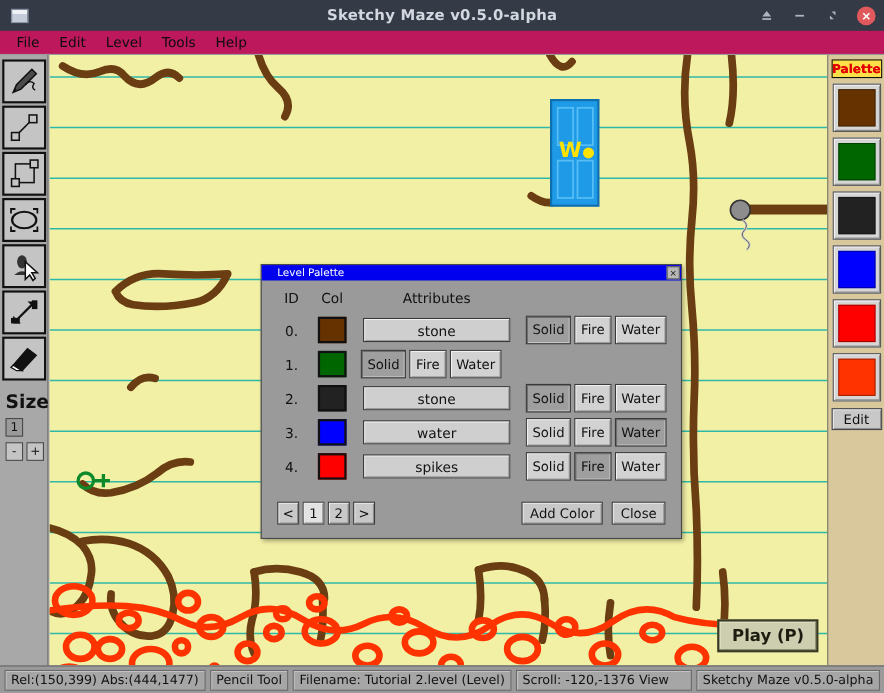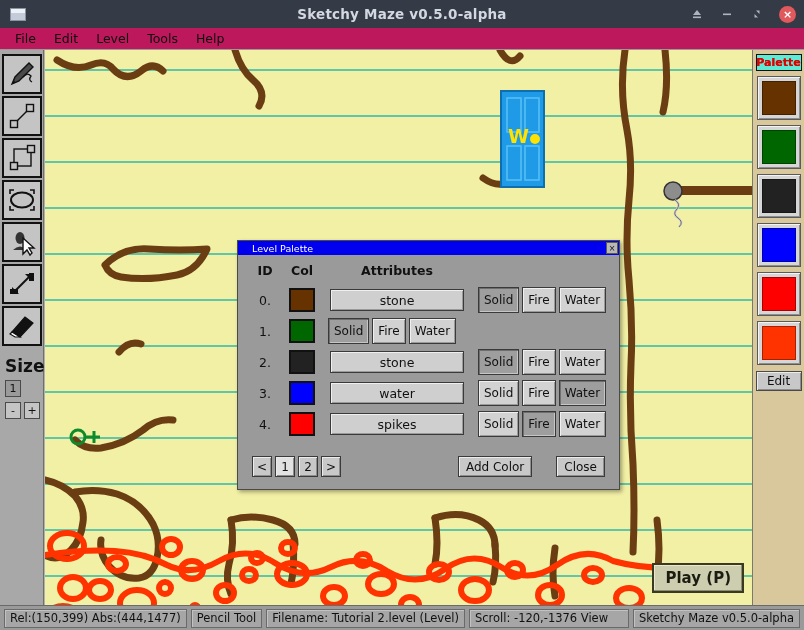--- a/index.html
+++ b/index.html
@@ -131,21 +131,21 @@
   .palettebar {
     position: absolute; right: 0; top: 0;
     width: 52px; height: 555px;
     background: #d8c89c;
     border-left: 1px solid #7a7a6a;
     padding: 4px 0 0 0;
     display: flex; flex-direction: column; align-items: center;
   }
   .pal-header {
     width: 46px; height: 17px;
-    background: #5eead4; border: 1px solid #111;
+    background: #fde047; border: 1px solid #111;
     color: #e00000; font-size: 11px; font-weight: bold;
     display: flex; align-items: center; justify-content: center;
     text-shadow: 0 0 0 #e00000;
   }
   .swatch-wrap {
     margin-top: 5px;
     width: 44px; height: 44px;
     background: #d6d6d6;
     border: 1px solid #5a5a5a;
     box-shadow: inset 1px 1px 0 #f4f4f4, inset -1px -1px 0 #8d8d8d;
@@ -181,21 +181,21 @@
     margin-left: auto; margin-right: 1px;
     width: 12px; height: 12px;
     background: #b8b8b8; border: 1px solid #5a5a5a;
     font-size: 8px; color: #111;
     display: flex; align-items: center; justify-content: center;
     cursor: default;
   }
   .dlg-body { padding: 8px 10px 0 10px; position: relative; }
   .dlg-headrow {
     display: flex; align-items: center;
-    font-size: 12.5px; font-weight: bold; color: #111;
+    font-size: 12.5px; font-weight: normal; color: #111;
     margin-bottom: 9px;
   }
   .h-id    { width: 34px; text-align: center; }
   .h-col   { width: 40px; text-align: center; }
   .h-name  { width: 150px; text-align: center; }
   .h-attr  { width: 150px; text-align: center; }
 
   .prow { display: flex; align-items: center; margin-bottom: 5px; }
   .p-id  { width: 34px; text-align: center; font-size: 12.5px; color: #111; }
   .p-colwrap { width: 40px; display: flex; justify-content: center; }
@@ -235,21 +235,21 @@
   .pager { display: flex; gap: 3px; }
   .pbtn {
     width: 20px; height: 21px;
     background: #c8c8c8; border: 1px solid #3a3a3a;
     box-shadow: inset 1px 1px 0 #ececec, inset -1px -1px 0 #8d8d8d;
     font-size: 12px; color: #111;
     display: flex; align-items: center; justify-content: center;
     cursor: default;
   }
   .pbtn.active { background: #e2e2e2; }
-  .footer-right { margin-left: auto; display: flex; gap: 24px; }
+  .footer-right { margin-left: auto; display: flex; gap: 8px; }
   .fbtn {
     height: 21px; padding: 0 7px;
     background: #c8c8c8; border: 1px solid #3a3a3a;
     box-shadow: inset 1px 1px 0 #ececec, inset -1px -1px 0 #8d8d8d;
     font-size: 12px; color: #111;
     display: flex; align-items: center; justify-content: center;
     cursor: default;
   }
 
   

